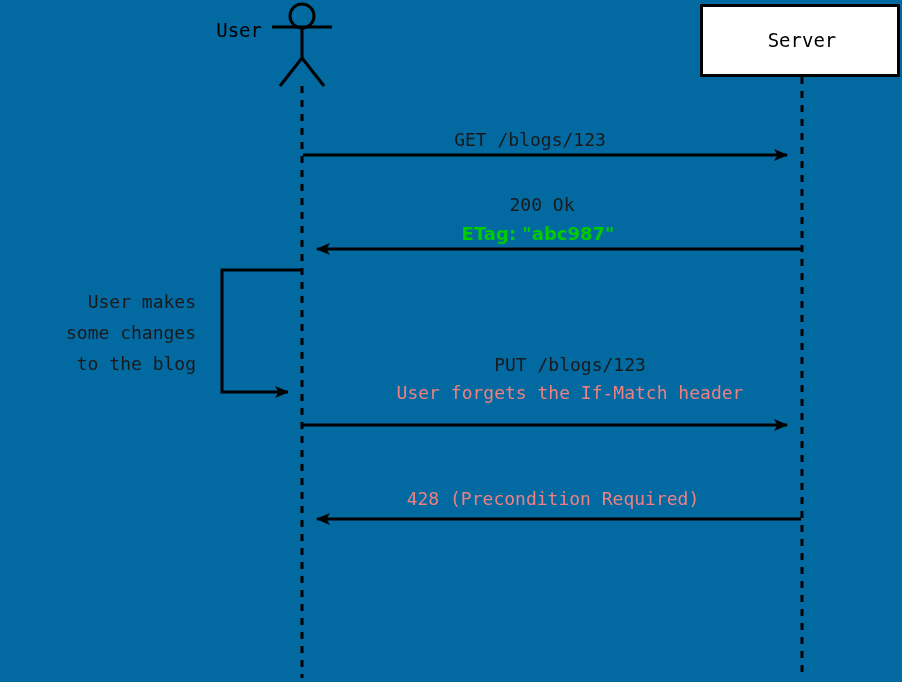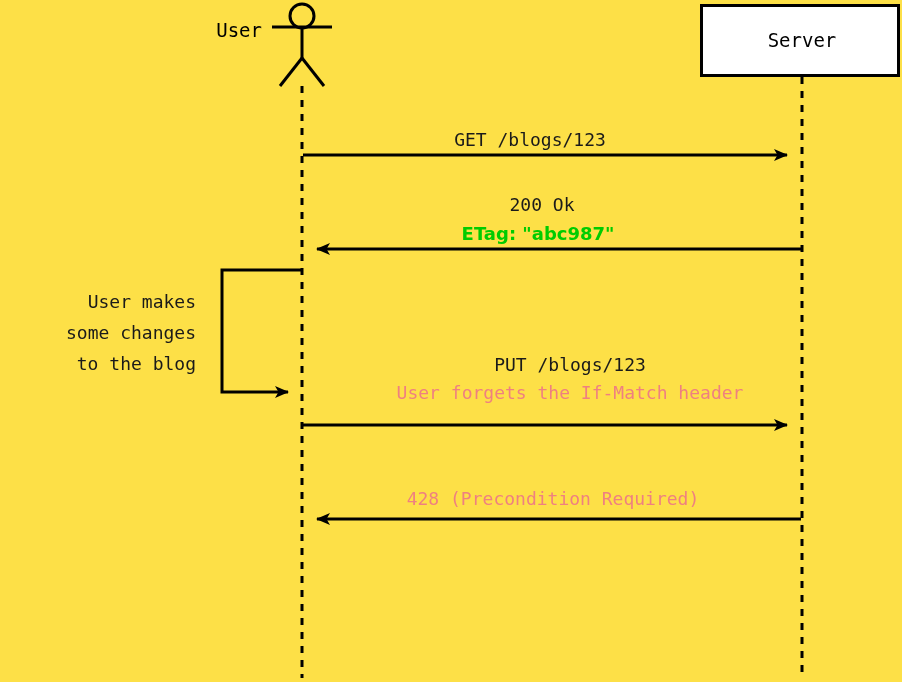--- a/index.html
+++ b/index.html
@@ -10,21 +10,21 @@
   body {
     width: 902px;
     height: 682px;
     overflow: hidden;
     font-family: "DejaVu Sans Mono", "Liberation Mono", monospace;
   }
   #diagram-root {
     position: relative;
     width: 902px;
     height: 682px;
-    background: #fde047;
+    background: #0369a1;
   }
   #diagram-svg {
     position: absolute;
     top: 0;
     left: 0;
     width: 902px;
     height: 682px;
     display: block;
   }
   .lbl {

